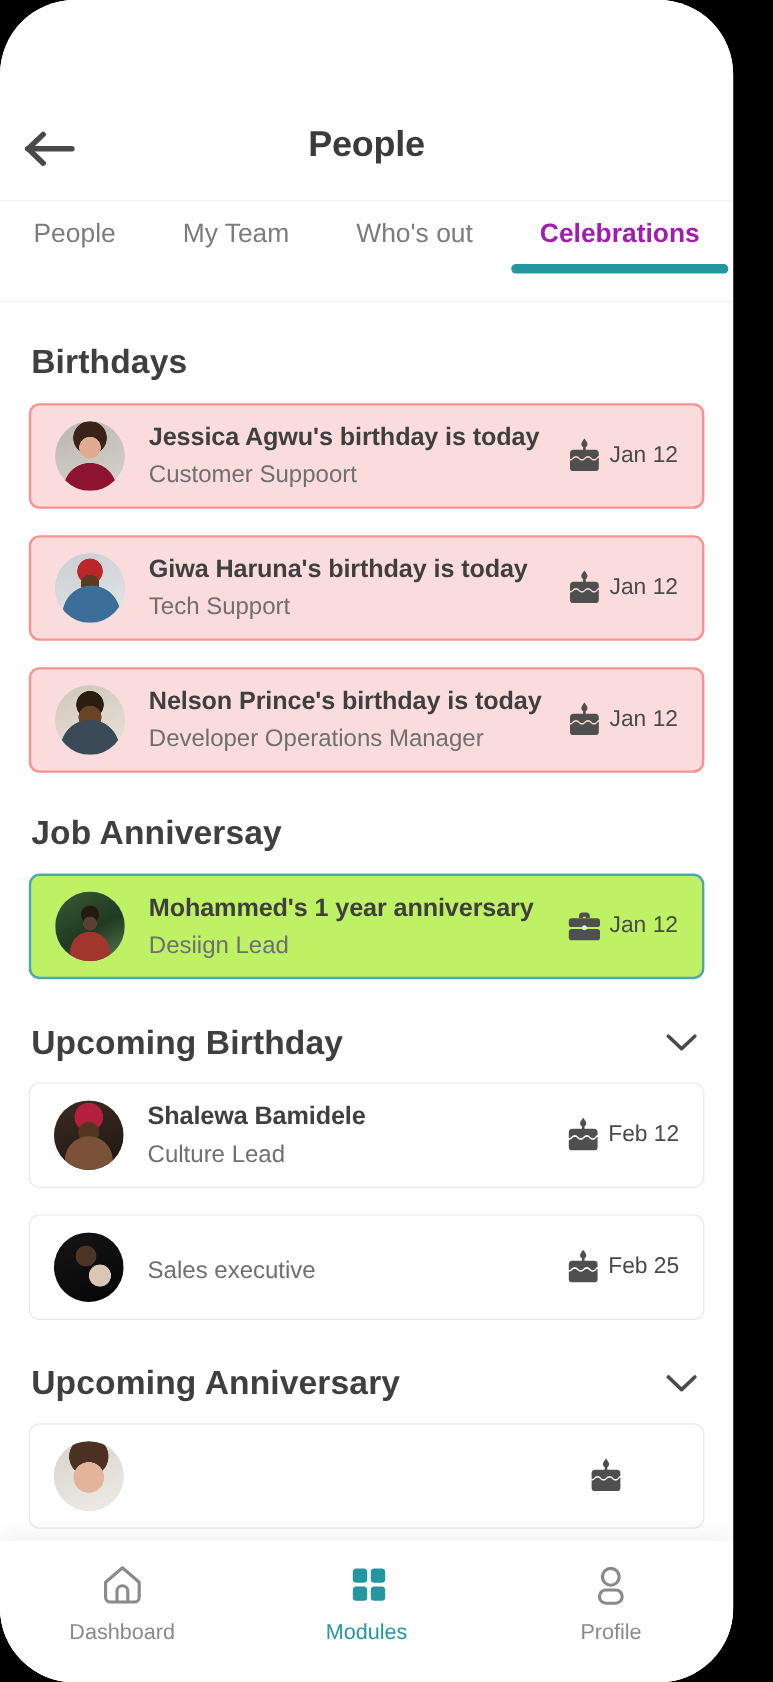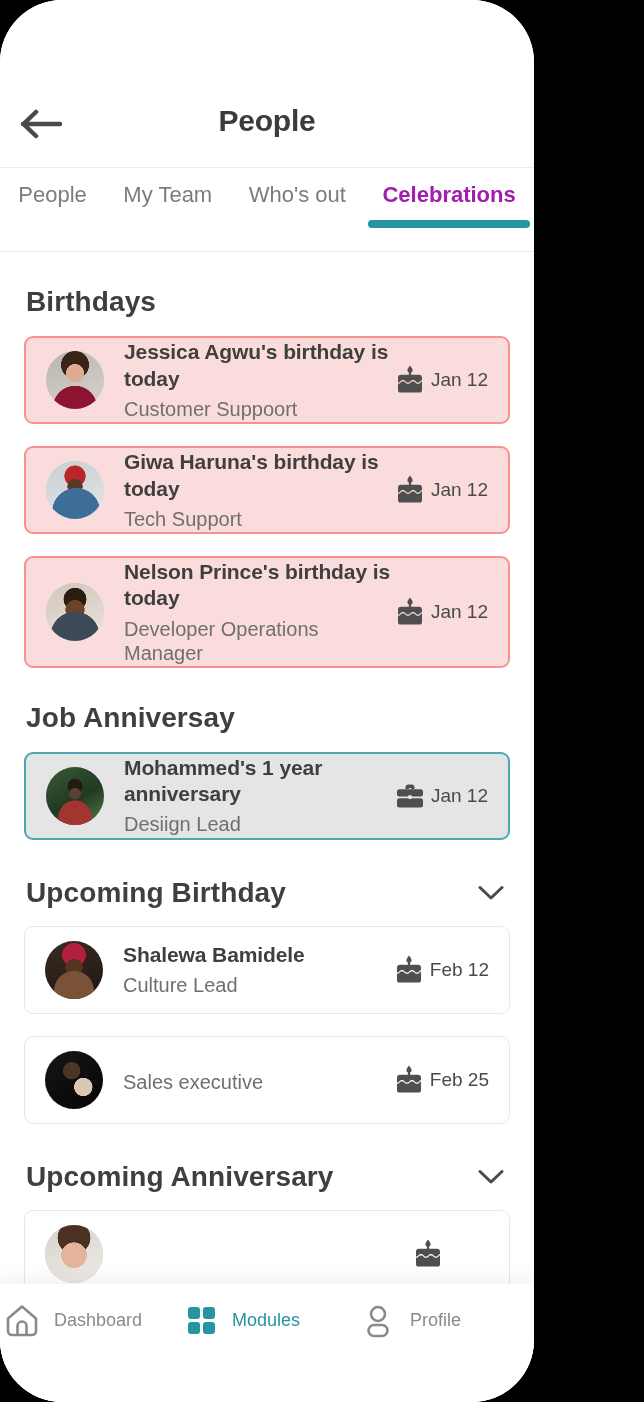--- a/index.html
+++ b/index.html
@@ -11,21 +11,21 @@
     width: 644px;
     height: 1402px;
     overflow: hidden;
     font-family: "Liberation Sans", sans-serif;
     -webkit-font-smoothing: antialiased;
   }
 
   
   .phone {
     position: relative;
-    width: 534px;
+    width: 611px;
     height: 1402px;
     background: #ffffff;
     border-radius: 62px;
     overflow: hidden;
     box-sizing: border-box;
   }
 
   
   .header {
     position: relative;
@@ -136,21 +136,21 @@
     margin-bottom: 22px;
     box-sizing: border-box;
     min-height: 88px;
     cursor: pointer;
   }
   .card.birthday {
     background: #fbdcdc;
     border: 2px solid #f9928f;
   }
   .card.anniversary {
-    background: #e5e5e5;
+    background: #bef264;
     border: 2px solid #4da7b0;
   }
   .card.plain {
     background: #ffffff;
     border: 1px solid #e8e8e8;
   }
 
   .avatar {
     width: 58px;
     height: 58px;
@@ -206,21 +206,21 @@
     background: #ffffff;
     display: flex;
     align-items: flex-start;
     padding-top: 16px;
     box-shadow: 0 -6px 18px rgba(0,0,0,0.06);
     box-sizing: border-box;
   }
   .navitem {
     flex: 1 1 0;
     display: flex;
-    flex-direction: row;
+    flex-direction: column;
     align-items: center;
     gap: 10px;
     cursor: pointer;
   }
   .navlabel {
     font-size: 18px;
     color: #8a8a8a;
   }
   .navitem.active .navlabel {
     color: #2596a0;

